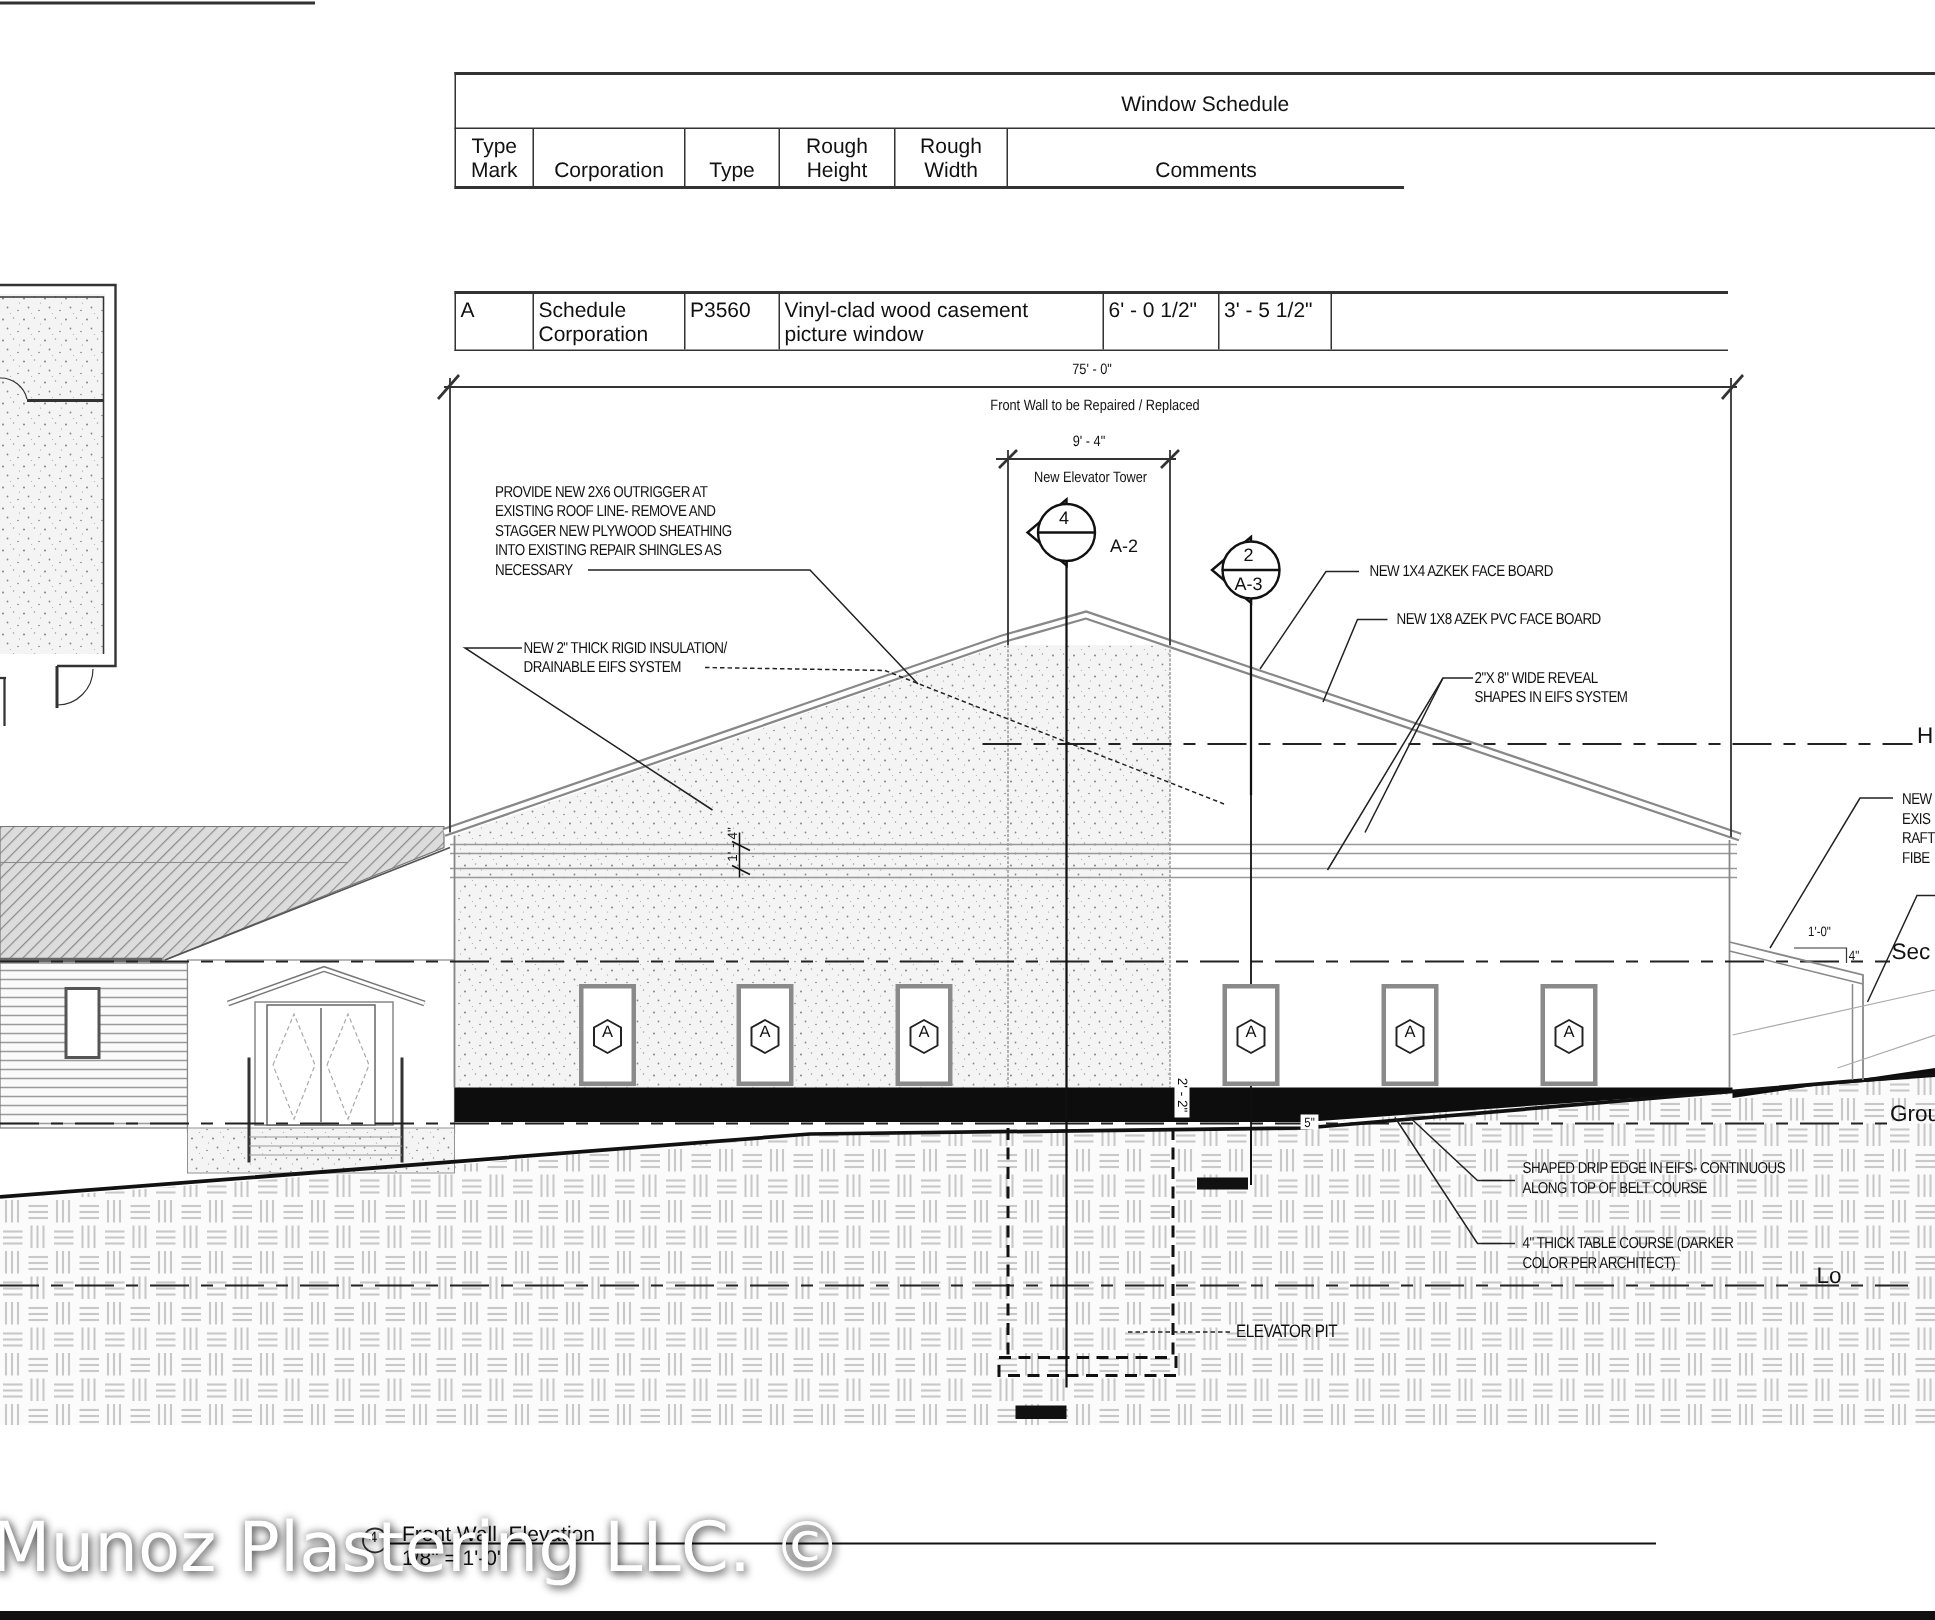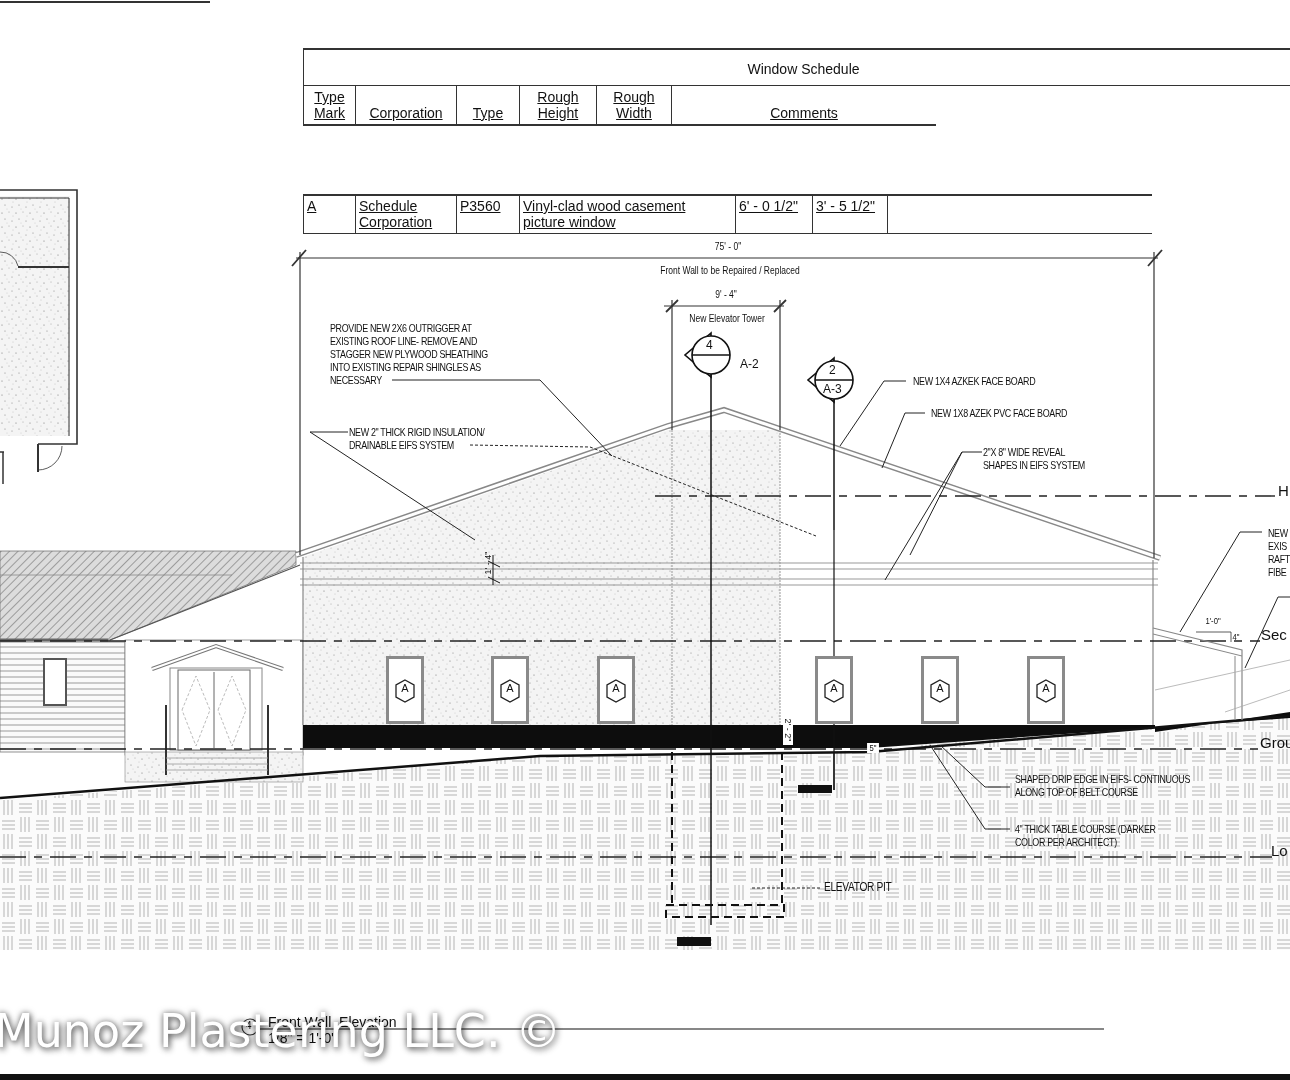--- a/index.html
+++ b/index.html
@@ -6,21 +6,21 @@
   body { width:1290px; height:1080px; position:relative; overflow:hidden; font-family:"Liberation Sans", sans-serif; color:#111; }
   .abs { position:absolute; }
   svg { position:absolute; left:0; top:0; }
 
   
   .sched { position:absolute; left:303px; top:48px; width:1000px; }
   .sched-title { position:absolute; left:0; top:0; width:1000px; height:38px; border-top:2px solid #333; border-left:1px solid #333; border-bottom:1px solid #333; box-sizing:border-box; text-align:center; font-size:14px; line-height:38px; }
   .sched-head, .sched-row { position:absolute; left:0; display:flex; box-sizing:border-box; border-left:1px solid #333; }
   .sched-head { top:38px; height:88px; height:40px; border-bottom:2px solid #333; }
   .sched-row { top:146px; height:40px; border-top:2px solid #333; border-bottom:1px solid #333; }
-  .cell { box-sizing:border-box; border-right:1px solid #333; font-size:14px; line-height:16px; padding:2px 3px;text-decoration:underline; }
+  .cell { box-sizing:border-box; border-right:1px solid #333; font-size:14px; line-height:16px; padding:2px 3px; }
   .sched-head .cell { display:flex; align-items:flex-end; justify-content:center; text-align:center; padding-bottom:3px; }
   .sched-row .cell { text-align:left; }
   .c1{width:52px}.c2{width:101px}.c3{width:152px}.c4{width:63px}.c5{width:216px}.c6{width:77px}.c7{width:75px}.c8{width:264px;border-right:none}
 
   .note { position:absolute; font-size:10.5px; line-height:13px; letter-spacing:-0.4px; text-transform:uppercase; font-family:"Liberation Sans", sans-serif; font-weight:normal; transform:scaleX(0.85); transform-origin:left top; white-space:nowrap; }
   .dim { position:absolute; font-size:10px; transform:scaleX(0.85); transform-origin:center top; white-space:nowrap; text-align:center; }
   .level { position:absolute; font-size:15px; white-space:nowrap; }
   .tagtxt { font-size:12px; font-family:"Liberation Sans", sans-serif; }
 
   .caption { position:absolute; left:268px; top:1014px; font-size:14px; line-height:16px; }
@@ -327,21 +327,21 @@
   <div>4" THICK TABLE COURSE (DARKER</div>
     <div>COLOR PER ARCHITECT)</div>
 </div>
 <div class="note" style="left:824px; top:881px; font-size:12px;">
   <div>ELEVATOR PIT</div>
 </div>
 
 <div class="level" style="left:1278px; top:482px;">H</div>
 <div class="level" style="left:1261px; top:626px;">Sec</div>
 <div class="level" style="left:1260px; top:734px;">Grou</div>
-<div class="level" style="left:1271px; top:842px;">Lo</div>
+<div class="level" style="left:1211px; top:842px;">Lo</div>
 
 <div class="abs" style="left:246px; top:1020px; font-size:10px;">4</div>
 <div class="caption">
   <div style="white-space:pre;">Front Wall  Elevation</div>
   <div>1/8" = 1'-0"</div>
 </div>
 <div class="watermark">Munoz Plastering LLC. ©</div>
 <div class="bottom-bar"></div>
 
 </body></html>

